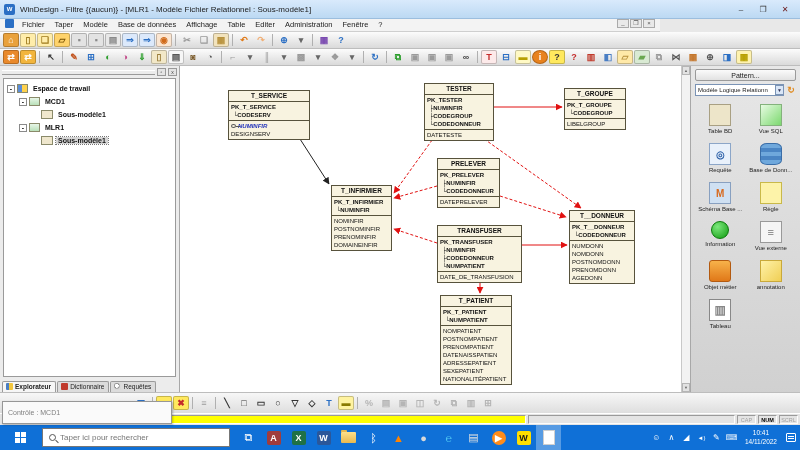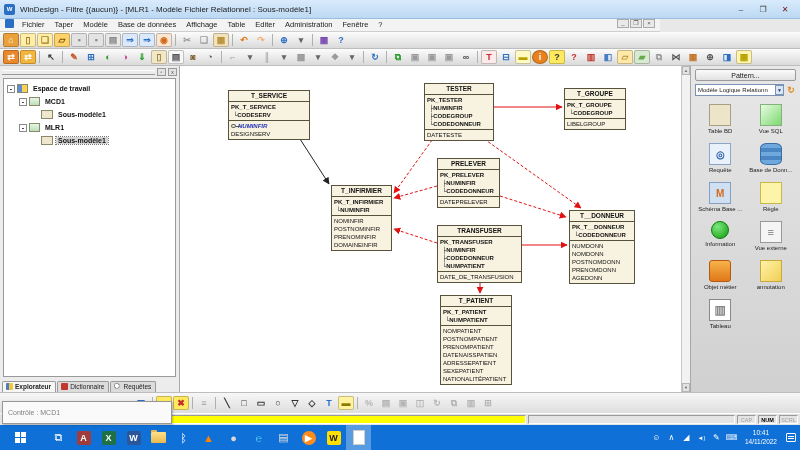--- a/index.html
+++ b/index.html
@@ -540,20 +540,24 @@
 
   <div id="taskbar">
     <div id="start">
       <span id="winlogo">
           <span></span>
           <span></span>
           <span></span>
           <span></span>
         </span>
     </div>
+    <div id="searchbox">
+      <span class="mag"></span>
+      <input id="search-input" placeholder="Taper ici pour rechercher" style="">
+    </div>
     <div id="tb-apps">
         <div class="app">
           <span class="appg" style="color: rgb(255, 255, 255);">⧉</span>
         </div>
         <div class="app">
           <span class="appg" style="color: rgb(255, 255, 255); background: rgb(160, 60, 60); width: 14px; height: 14px; font-size: 9px; font-weight: bold; border-radius: 2px;">A</span>
         </div>
         <div class="app">
           <span class="appg" style="color: rgb(255, 255, 255); background: rgb(31, 113, 69); width: 14px; height: 14px; font-size: 9px; font-weight: bold; border-radius: 2px;">X</span>
         </div>

